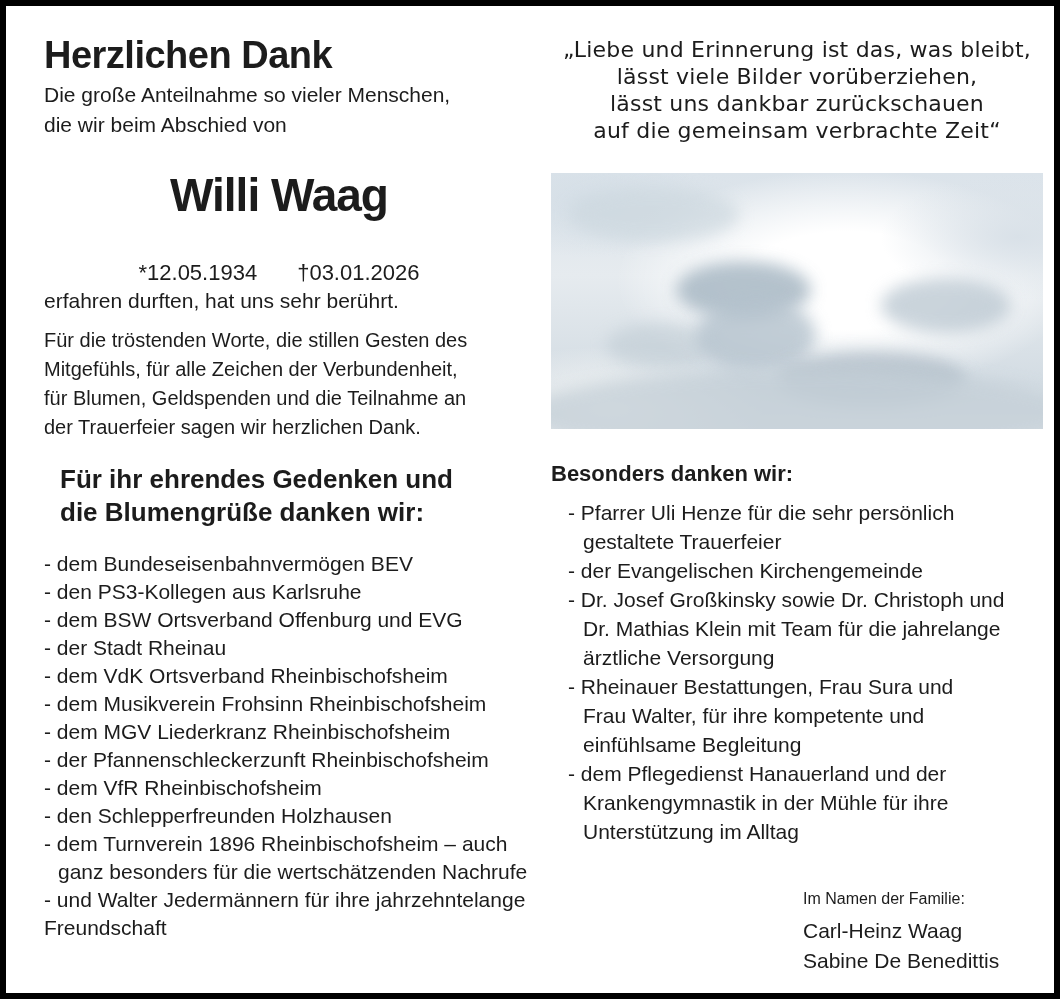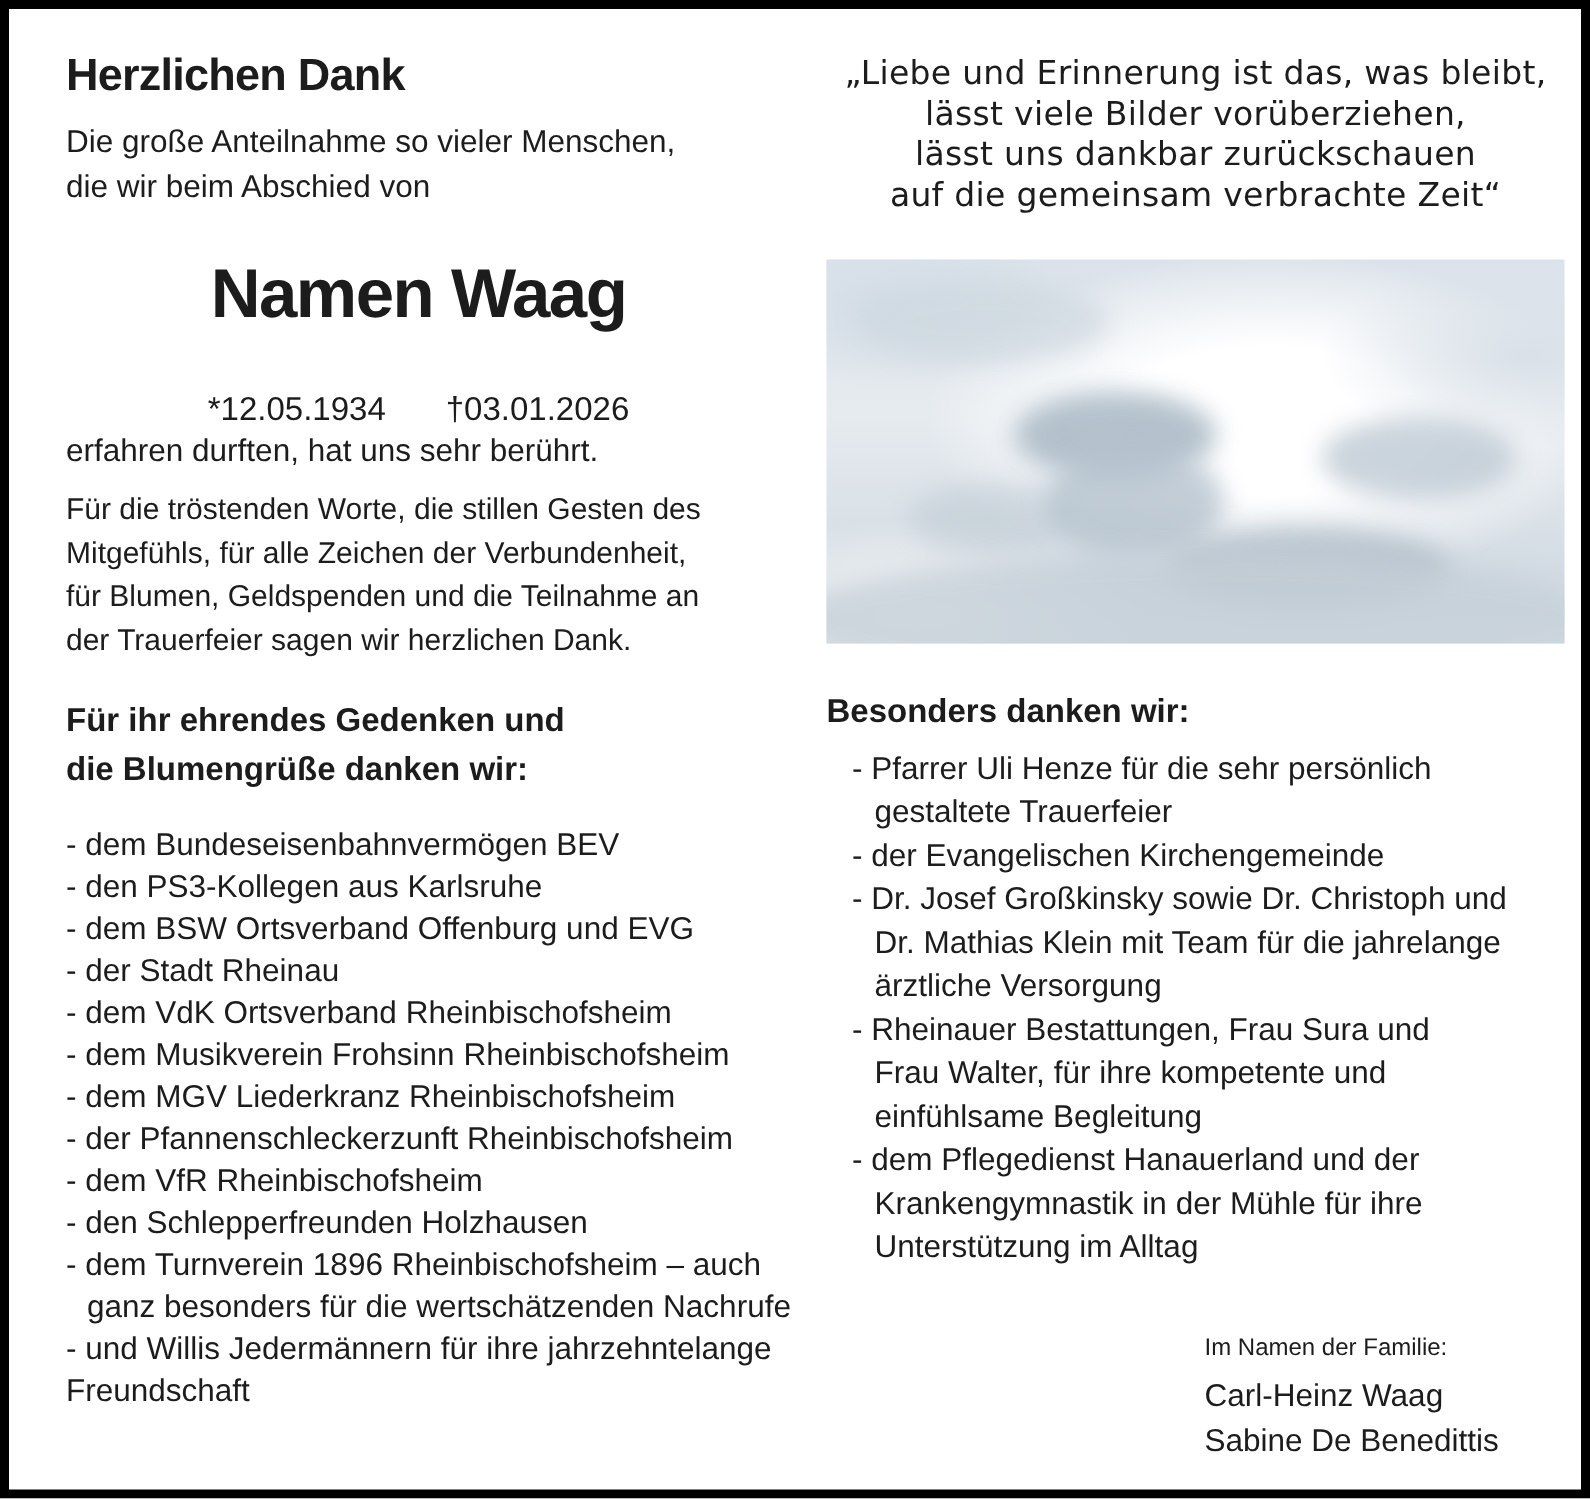--- a/index.html
+++ b/index.html
@@ -3,29 +3,29 @@
 <meta charset="utf-8">
 <style>
   html,body{margin:0;padding:0;background:#ffffff;}
   body{font-family:"Liberation Sans", sans-serif;color:#1c1c1c;}
   .page{position:relative;width:1060px;height:999px;box-sizing:border-box;
         border:6px solid #000;background:#fff;overflow:hidden;}
   .abs{position:absolute;}
   .ml{white-space:pre-line;}
 
   
-  .notice-heading{left:38px;top:28px;font-size:30px;font-weight:bold;letter-spacing:-0.5px;}
+  .notice-heading{left:38px;top:28px;font-size:38px;font-weight:bold;letter-spacing:-0.5px;}
   .intro{left:38px;top:74px;font-size:21px;line-height:30px;width:482px;}
   .name-block{left:38px;top:164px;width:470px;text-align:center;}
   .deceased-name{font-size:46px;font-weight:bold;letter-spacing:-1px;line-height:50px;}
   .dates{left:38px;top:222px;width:470px;display:flex;justify-content:center;gap:40px;
          font-size:22px;margin-top:32px;}
   .para1{left:38px;top:280px;font-size:21px;line-height:29px;width:482px;}
   .para2{left:38px;top:320px;font-size:20px;line-height:29px;width:482px;}
-  .left-list-heading{left:38px;top:457px;font-size:22px;font-weight:bold;line-height:33px;}
+  .left-list-heading{left:54px;top:457px;font-size:26px;font-weight:bold;line-height:33px;}
   .thanks-list{left:38px;top:544px;width:488px;margin:0;padding:0;list-style:none;
                font-size:21px;line-height:28px;}
   .thanks-list li{white-space:pre-line;padding-left:14px;text-indent:-14px;}
   .thanks-list li.flush{padding-left:0;text-indent:0;}
 
   
   .quote{left:545px;top:30px;width:492px;text-align:center;font-size:22px;line-height:27px;
          font-family:"DejaVu Sans", sans-serif;letter-spacing:0.2px;}
   .sky{left:545px;top:167px;width:492px;height:256px;overflow:hidden;
        background:
@@ -53,21 +53,21 @@
 <body>
 
 <div class="page">
 
   <div class="abs notice-heading">Herzlichen Dank</div>
 
   <div class="abs intro ml">Die große Anteilnahme so vieler Menschen,
 die wir beim Abschied von</div>
 
   <div class="abs name-block">
-    <span class="deceased-name">Namen Waag</span>
+    <span class="deceased-name">Willi Waag</span>
   </div>
 
   <div class="abs dates">
     <span>*12.05.1934</span>
     <span>†03.01.2026</span>
   </div>
 
   <div class="abs para1 ml">erfahren durften, hat uns sehr berührt.</div>
 
   <div class="abs para2 ml">Für die tröstenden Worte, die stillen Gesten des
@@ -84,21 +84,21 @@
     <li>- dem BSW Ortsverband Offenburg und EVG</li>
     <li>- der Stadt Rheinau</li>
     <li>- dem VdK Ortsverband Rheinbischofsheim</li>
     <li>- dem Musikverein Frohsinn Rheinbischofsheim</li>
     <li>- dem MGV Liederkranz Rheinbischofsheim</li>
     <li>- der Pfannenschleckerzunft Rheinbischofsheim</li>
     <li>- dem VfR Rheinbischofsheim</li>
     <li>- den Schlepperfreunden Holzhausen</li>
     <li>- dem Turnverein 1896 Rheinbischofsheim – auch
 ganz besonders für die wertschätzenden Nachrufe</li>
-    <li class="flush">- und Willis Jedermännern für ihre jahrzehntelange
+    <li class="flush">- und Walter Jedermännern für ihre jahrzehntelange
 Freundschaft</li>
   </ul>
 
   <div class="abs quote ml">„Liebe und Erinnerung ist das, was bleibt,
 lässt viele Bilder vorüberziehen,
 lässt uns dankbar zurückschauen
 auf die gemeinsam verbrachte Zeit“</div>
 
   <div class="abs sky">
     <div class="cloud c3"></div>

